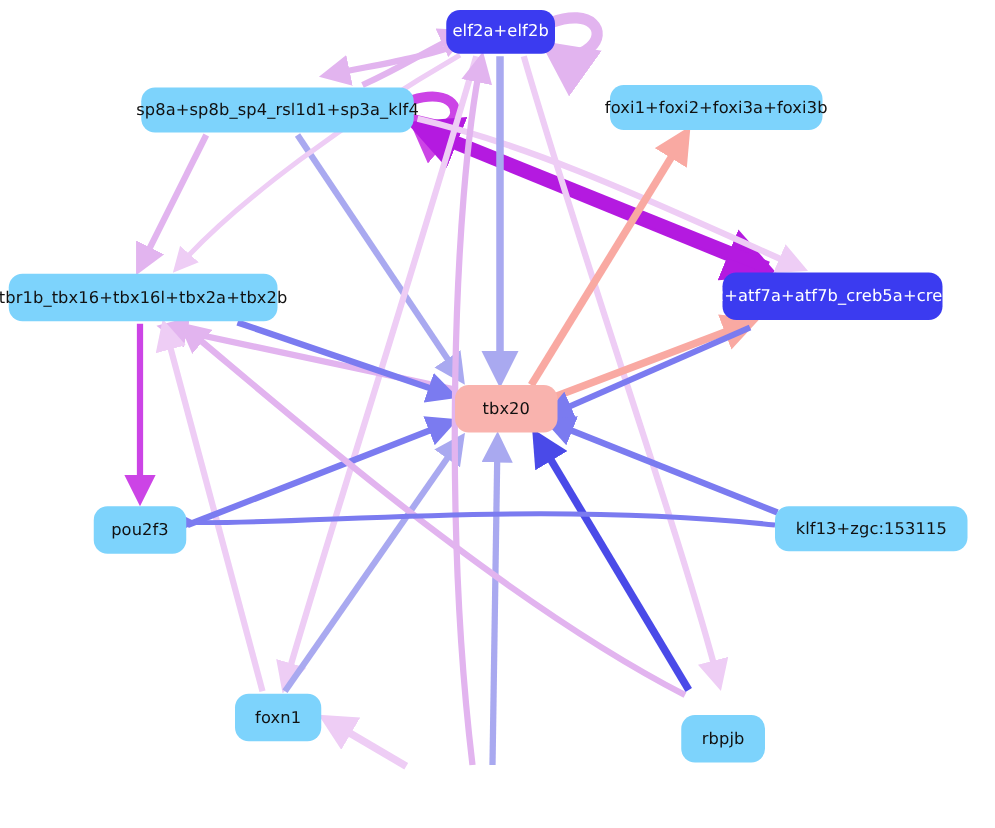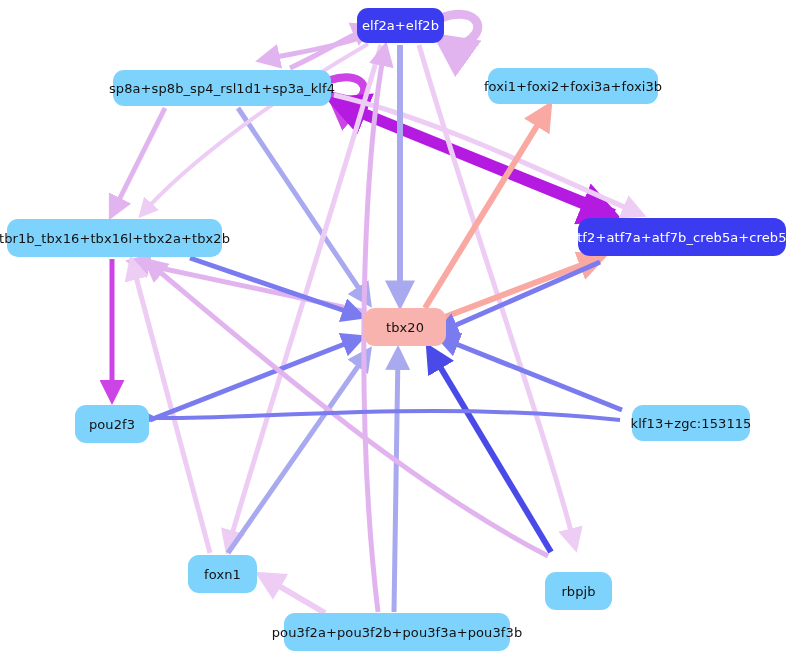--- a/index.html
+++ b/index.html
@@ -120,40 +120,37 @@
   </div>
 
   <div class="node node-periwinkle" style="left:488px;top:68px;width:170px;height:36px;">
     <span>foxi1+foxi2+foxi3a+foxi3b</span>
   </div>
 
   <div class="node node-periwinkle" style="left:7px;top:219px;width:215px;height:38px;">
     <span>tbr1b_tbx16+tbx16l+tbx2a+tbx2b</span>
   </div>
 
-  <div class="node node-blue" style="left:578px;top:218px;width:208px;height:38px;border-radius:12px;">
+  <div class="node node-blue" style="left:578px;top:218px;width:176px;height:38px;">
     <span>atf2+atf7a+atf7b_creb5a+creb5b</span>
   </div>
 
   <div class="node node-salmon" style="left:364px;top:308px;width:82px;height:38px;">
     <span>tbx20</span>
   </div>
 
   <div class="node node-periwinkle" style="left:75px;top:405px;width:74px;height:38px;border-radius:11px;">
     <span>pou2f3</span>
   </div>
 
-  <div class="node node-periwinkle" style="left:620px;top:405px;width:118px;height:36px;margin-left:12px;">
+  <div class="node node-periwinkle" style="left:620px;top:405px;width:154px;height:36px;">
     <span>klf13+zgc:153115</span>
   </div>
 
   <div class="node node-periwinkle" style="left:188px;top:555px;width:69px;height:38px;">
     <span>foxn1</span>
   </div>
 
   <div class="node node-periwinkle" style="left:545px;top:572px;width:67px;height:38px;">
     <span>rbpjb</span>
   </div>
 
-  <div class="node node-periwinkle" style="left:284px;top:613px;width:226px;height:38px;">
-    <span>pou3f2a+pou3f2b+pou3f3a+pou3f3b</span>
-  </div>
 </div>
 
 </body></html>

